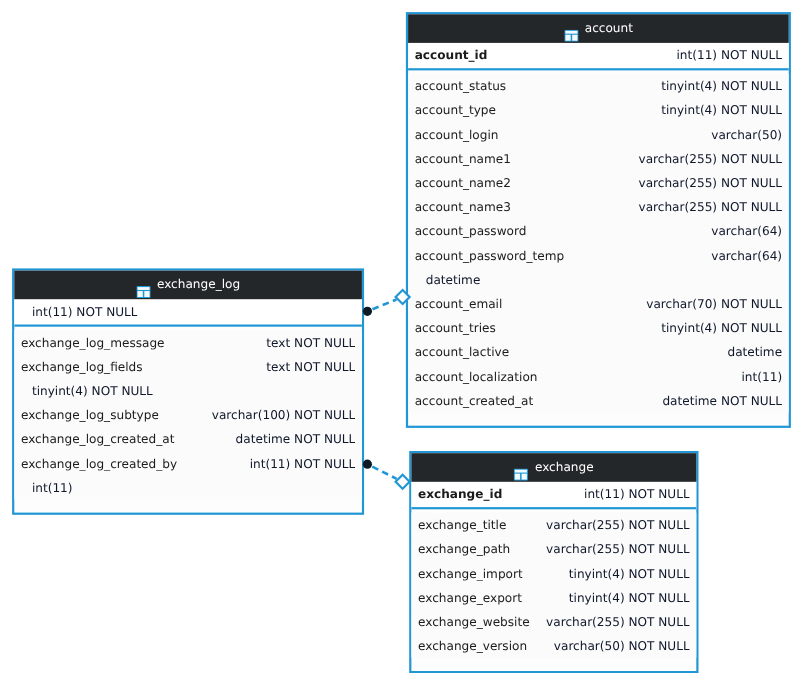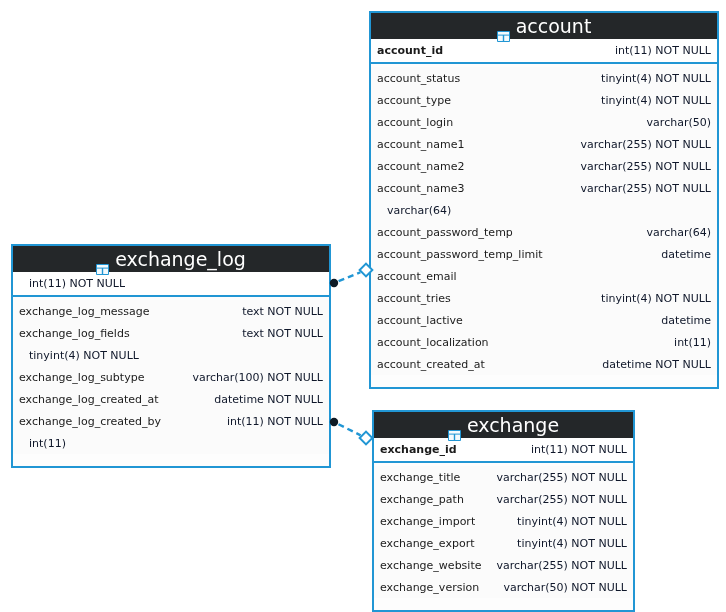--- a/index.html
+++ b/index.html
@@ -30,21 +30,21 @@
     background: #fdfdfd;
     box-shadow: 0 0 0 0 rgba(0,0,0,0);
   }
 
   .entity-header {
     background: #242729;
     color: #ffffff;
     height: 26px;
     line-height: 26px;
     text-align: center;
-    font-size: 19px;
+    font-size: 11px;
     white-space: nowrap;
     position: relative;
   }
   .entity-header .hdr-inner {
     display: inline-flex;
     align-items: center;
     gap: 6px;
     height: 26px;
   }
   .tbl-icon {
@@ -139,32 +139,33 @@
           </div>
           <div class="row">
             <span class="col-name">account_name2</span>
             <span class="col-type">varchar(255) NOT NULL</span>
           </div>
           <div class="row">
             <span class="col-name">account_name3</span>
             <span class="col-type">varchar(255) NOT NULL</span>
           </div>
           <div class="row">
+            <span class="col-name">account_password</span>
             <span class="col-type">varchar(64)</span>
           </div>
           <div class="row">
             <span class="col-name">account_password_temp</span>
             <span class="col-type">varchar(64)</span>
           </div>
           <div class="row">
-            <span class="col-name">account_password_temp_limit</span>
             <span class="col-type">datetime</span>
           </div>
           <div class="row">
             <span class="col-name">account_email</span>
+            <span class="col-type">varchar(70) NOT NULL</span>
           </div>
           <div class="row">
             <span class="col-name">account_tries</span>
             <span class="col-type">tinyint(4) NOT NULL</span>
           </div>
           <div class="row">
             <span class="col-name">account_lactive</span>
             <span class="col-type">datetime</span>
           </div>
           <div class="row">

